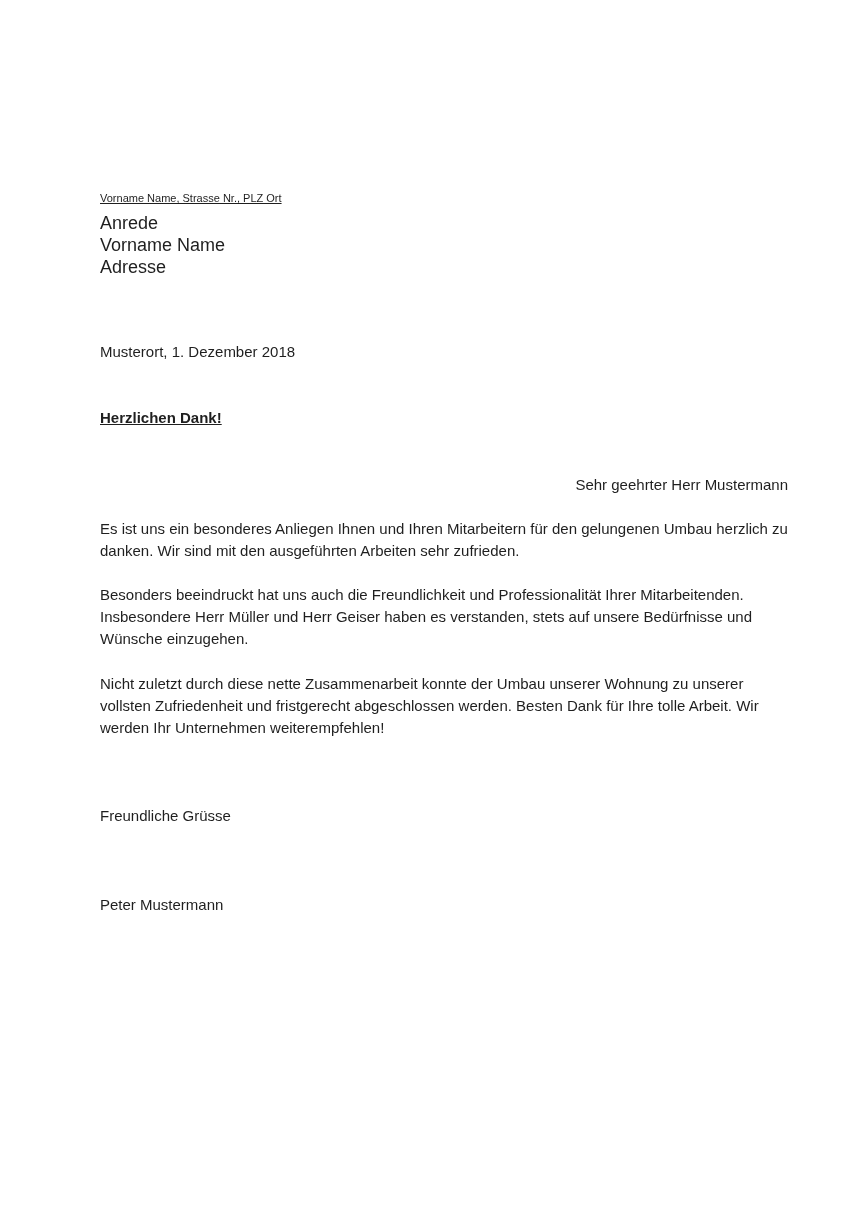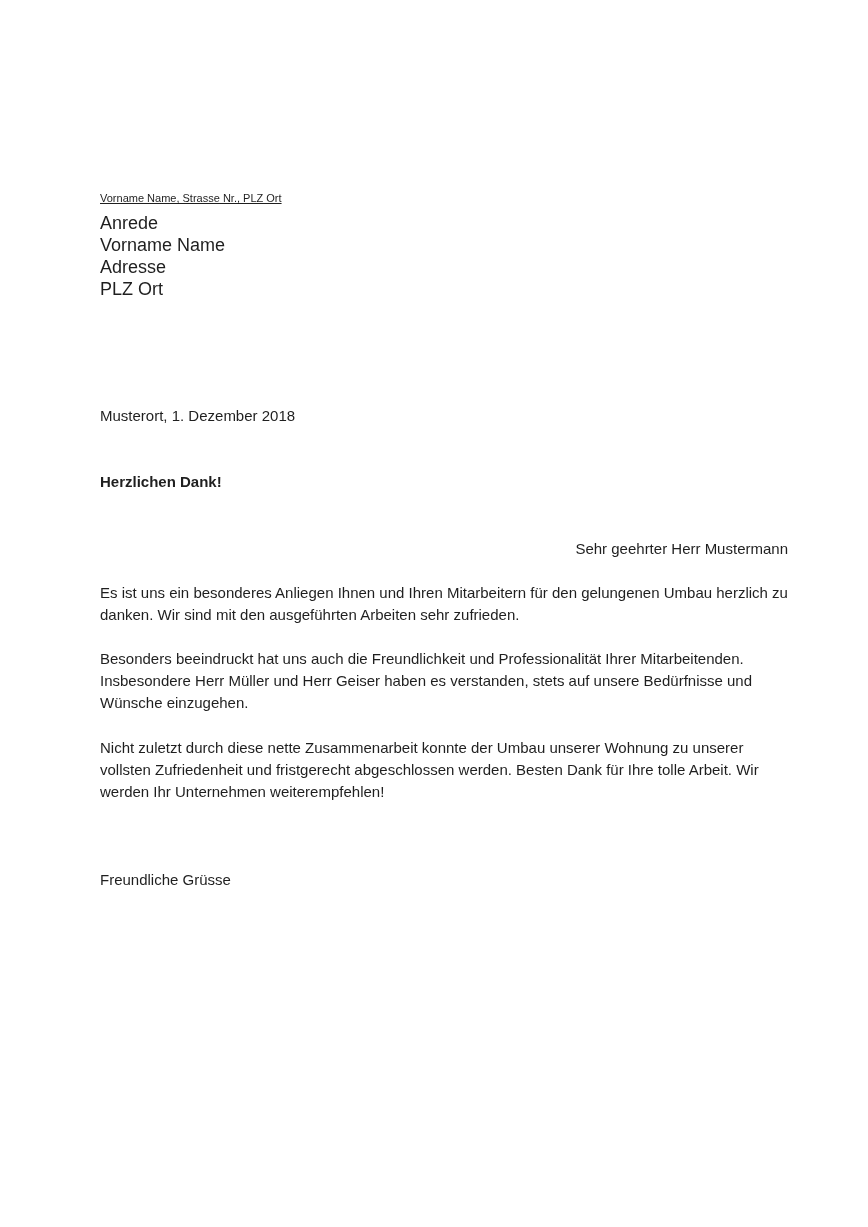--- a/index.html
+++ b/index.html
@@ -25,43 +25,42 @@
     text-decoration: underline;
     margin-bottom: 7px;
     white-space: nowrap;
   }
   .body-text {
     font-size: 15px;
     line-height: 22px;
   }
   .recipient-block { }
   .recipient-line { font-size: 18px; line-height: 22px; }
-  .dateline   { margin-top: 105px; }
-  .subject    { margin-top: 44px; font-weight: bold; }
+  .dateline   { margin-top: 63px; }
+  .subject    { margin-top: 44px; font-weight: bold; text-decoration: underline; }
   .salutation { margin-top: 45px; text-align: right; }
   .para-1     { margin-top: 23px; }
   .para-2     { margin-top: 22px; }
   .para-3     { margin-top: 22px; }
   .para-4     { margin-top: 23px; }
   .closing    { margin-top: 66px; }
   .signature  { margin-top: 67px; }
 </style>
 </head>
 <body>
 
 <div class="page">
   <div class="content">
 
     <div class="sender-line">Vorname Name, Strasse Nr., PLZ Ort</div>
 
     <div class="recipient-block">
       <div class="recipient-line">Anrede</div>
       <div class="recipient-line">Vorname Name</div>
       <div class="recipient-line">Adresse</div>
-      <div class="recipient-line">PLZ Ort</div>
     </div>
 
     <div class="body-text dateline">Musterort, 1. Dezember 2018</div>
 
     <div class="body-text subject">Herzlichen Dank!</div>
 
     <div class="body-text salutation">Sehr geehrter Herr Mustermann</div>
 
 
     <p class="body-text para-2">Es ist uns ein besonderes Anliegen Ihnen und Ihren Mitarbeitern für den gelungenen Umbau herzlich zu danken. Wir sind mit den ausgeführten Arbeiten sehr zufrieden.</p>

